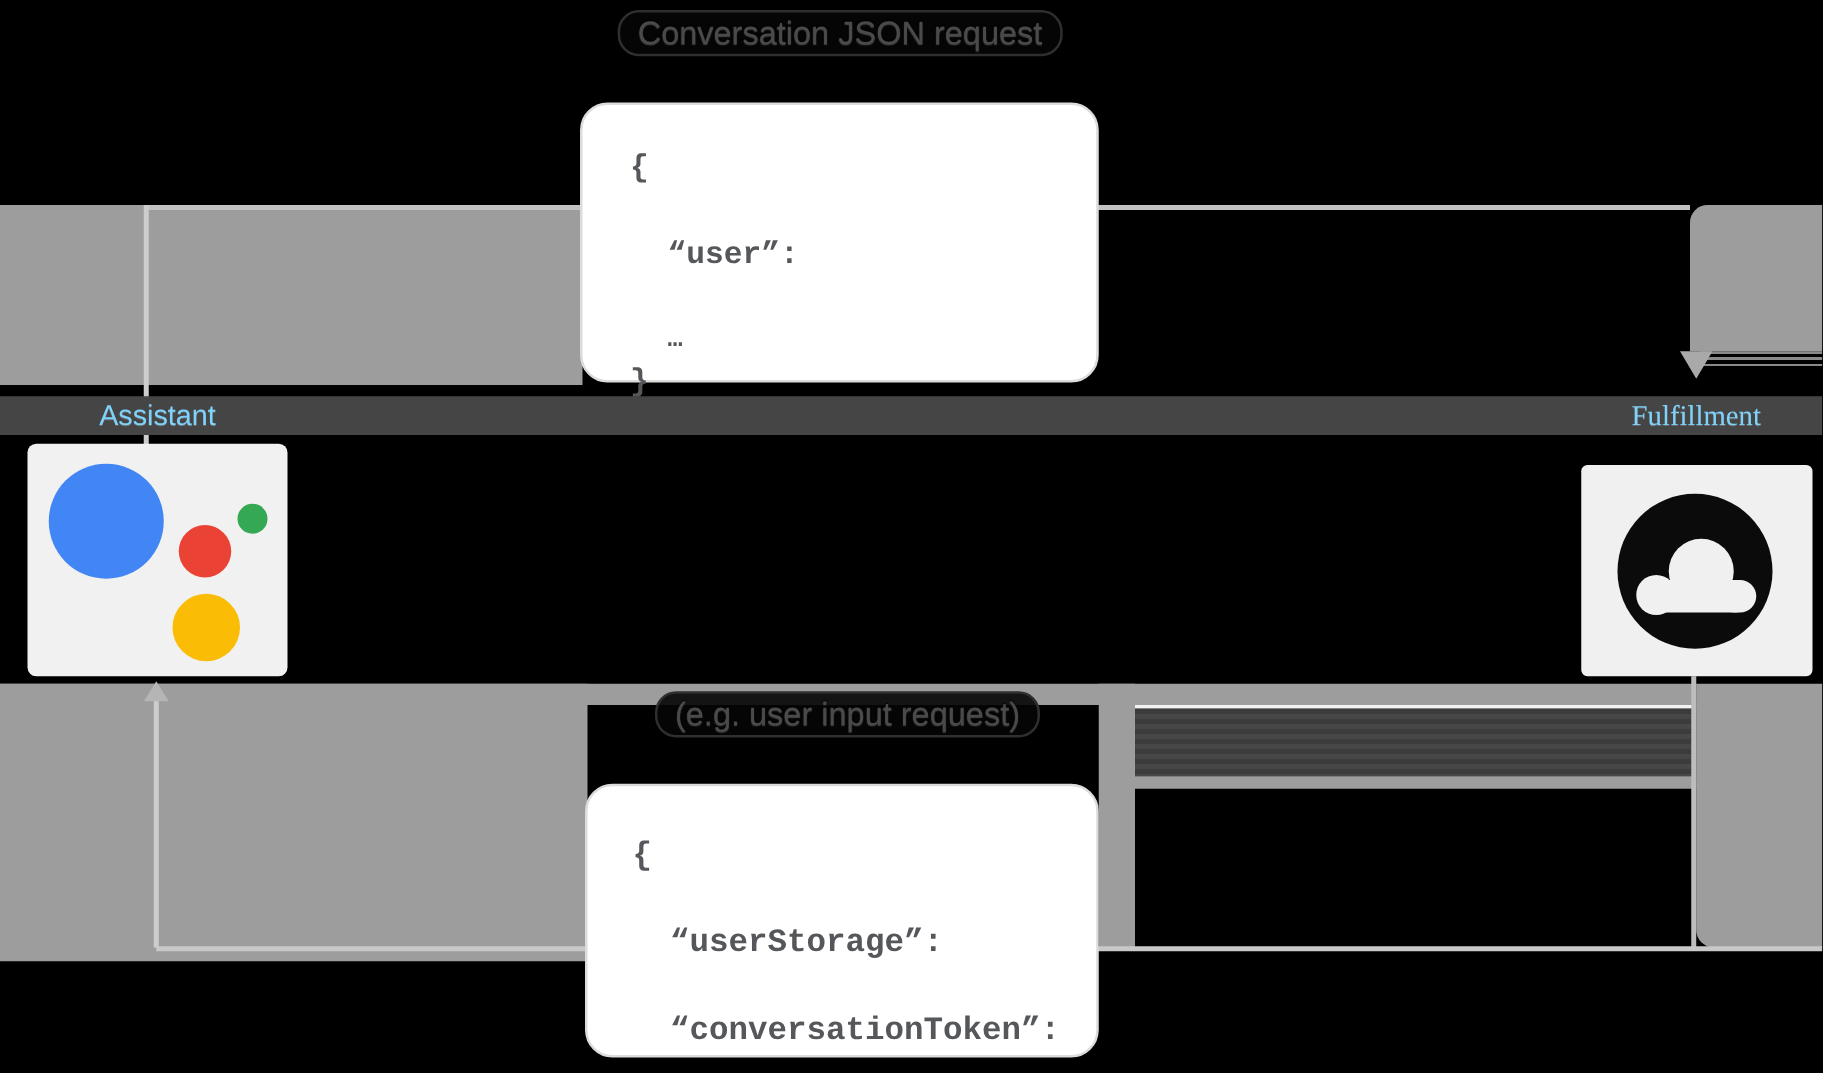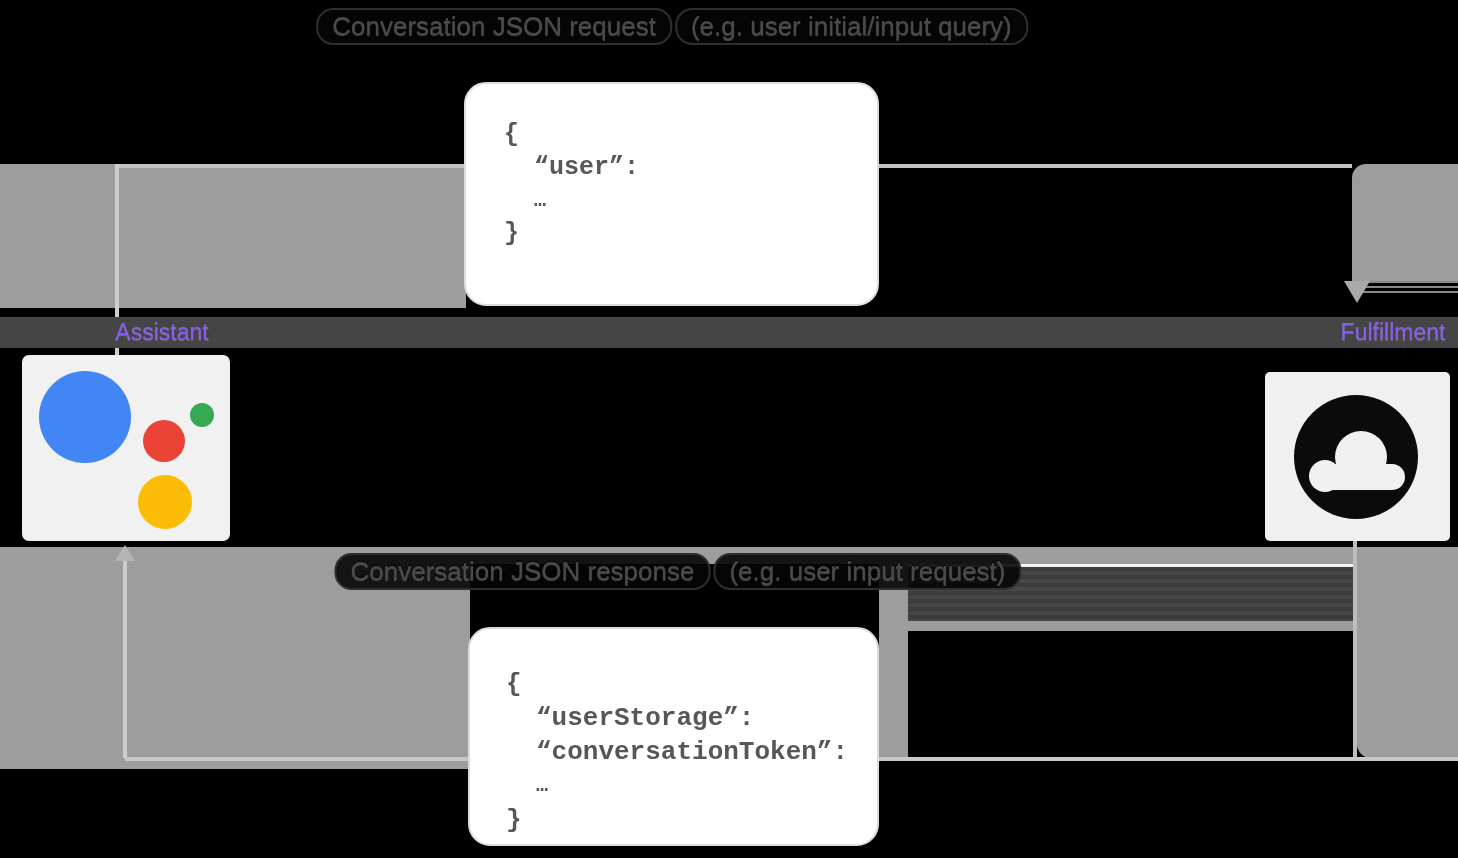--- a/index.html
+++ b/index.html
@@ -31,53 +31,53 @@
   .line-right-v{left:1353px;top:541px;width:4px;height:218px;background:#bdbdbd;}
   .line-left-stub{left:123px;top:559px;width:4px;height:199px;background:#cdcdcd;}
   
   .ah-down{left:1344px;top:281px;width:0;height:0;
     border-left:13px solid transparent;border-right:13px solid transparent;
     border-top:22px solid #a9a9a9;}
   .ah-up{left:115px;top:545px;width:0;height:0;
     border-left:10px solid transparent;border-right:10px solid transparent;
     border-bottom:16px solid #b5b5b5;}
   
-  .arrow-label{display:flex;flex-direction:row;align-items:center;gap:3px;
+  .arrow-label{display:flex;flex-direction:column;align-items:center;gap:3px;
     transform:translateX(-50%);}
   .lbl-top{left:672px;top:8px;}
   .lbl-bottom{left:678px;top:553px;}
   .capsule{display:inline-block;padding:1px 14px;border:2px solid #2f2f2f;
     border-radius:17px;background:rgba(5,5,5,.9);
     font-size:26px;color:#4a4a4a;white-space:nowrap;
     text-shadow:0 1px 1px rgba(255,255,255,.28),0 -1px 1px rgba(0,0,0,.9);}
   
   .band{left:0;top:317px;width:1458px;height:31px;background:#454545;}
   .band-label{top:317px;height:30px;line-height:31px;transform:translateX(-50%);
-    font-size:23px;color:#8b5cf6;white-space:nowrap;
-    text-shadow:0 1px 0 rgba(255,255,255,.20);margin-left:36px;}
+    font-size:23px;color:#7dd3fc;white-space:nowrap;
+    text-shadow:0 1px 0 rgba(255,255,255,.20);}
   .band-label.assistant{left:126px;}
-  .band-label.fulfillment{left:1357px;}
+  .band-label.fulfillment{left:1357px;font-family:Liberation Serif, serif;}
   
   .tile{background:#f1f1f1;border-radius:7px;}
   .tile-assistant{left:22px;top:355px;width:208px;height:186px;}
   .tile-cloud{left:1265px;top:372px;width:185px;height:169px;background:#f0f0f0;border-radius:5px;}
   .dot{position:absolute;border-radius:50%;}
   .dot-blue{left:17px;top:16px;width:92px;height:92px;background:#4285f4;}
   .dot-red{left:121px;top:65px;width:42px;height:42px;background:#ea4335;}
   .dot-green{left:168px;top:48px;width:24px;height:24px;background:#34a853;}
   .dot-yellow{left:116px;top:120px;width:54px;height:54px;background:#fbbc05;}
   
   .codebox{background:#fff;border:2px solid #dcdcdc;border-radius:22px;box-sizing:border-box;
     font-family:"Liberation Mono",monospace;font-weight:bold;color:#55575a;}
   .codebox1{left:464px;top:82px;width:415px;height:224px;padding:34px 0 0 38px;}
   .codebox2{left:468px;top:627px;width:411px;height:219px;padding:38px 0 0 36px;}
   .codebox1 .code-line{font-size:25px;line-height:33px;}
   .codebox2 .code-line{font-size:26px;line-height:34px;}
   .code-line{white-space:pre;}
-  .code-line.indent{padding-left:30px;}
+  .code-line.indent{padding-left:30px;margin-top:36px;}
   .code-line.ellipsis{font-size:20px;}
 </style>
 </head>
 <body>
 
 <div id="canvas">
 
   <div class="abs gray g1"></div>
   <div class="abs gray g3"></div>
   <div class="abs g3fade"></div>
@@ -96,25 +96,23 @@
   <div class="abs line-resp-h"></div>
   <div class="abs line-left-stub"></div>
   <div class="abs ah-up"></div>
 
   <div class="abs band"></div>
   <div class="abs band-label assistant">Assistant</div>
   <div class="abs band-label fulfillment">Fulfillment</div>
 
   <div class="abs arrow-label lbl-top">
     <span class="capsule">Conversation JSON request</span>
-    <span class="capsule">(e.g. user initial/input query)</span>
   </div>
 
   <div class="abs arrow-label lbl-bottom">
-    <span class="capsule">Conversation JSON response</span>
     <span class="capsule">(e.g. user input request)</span>
   </div>
 
   <div class="abs codebox codebox1">
     <div class="code-line">{</div>
     <div class="code-line indent">“user”:</div>
     <div class="code-line indent ellipsis">…</div>
     <div class="code-line">}</div>
   </div>
 

